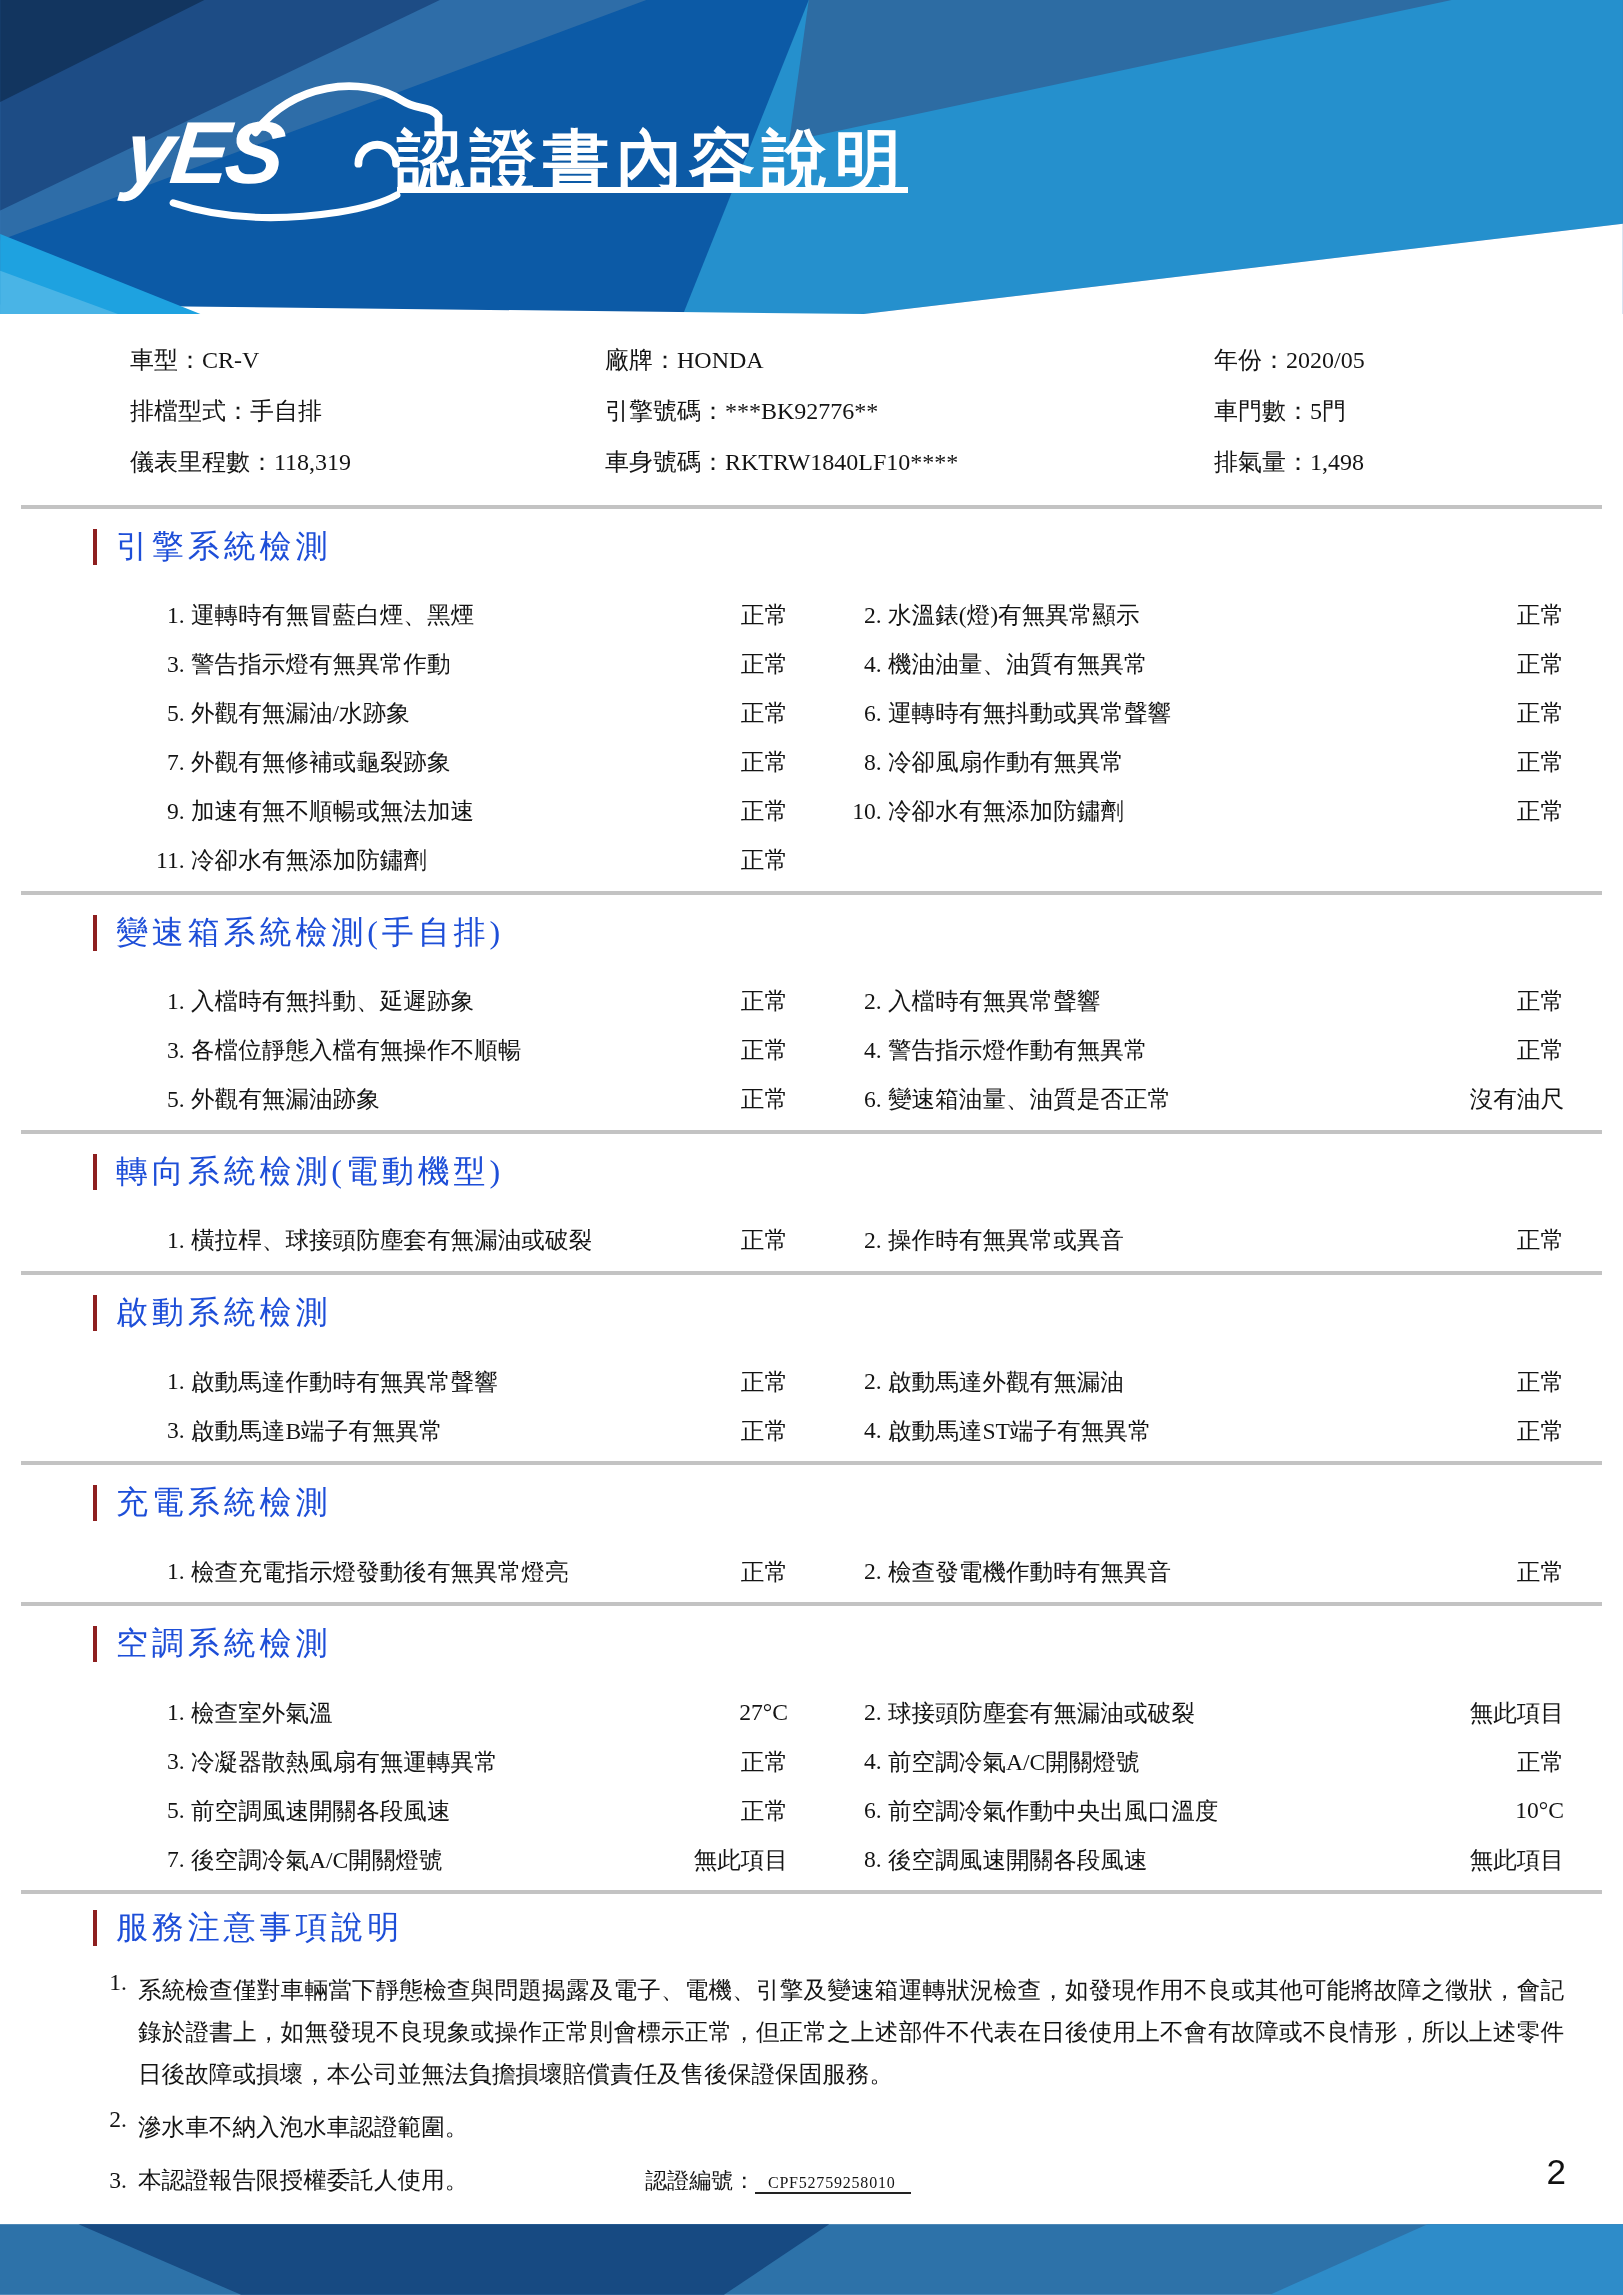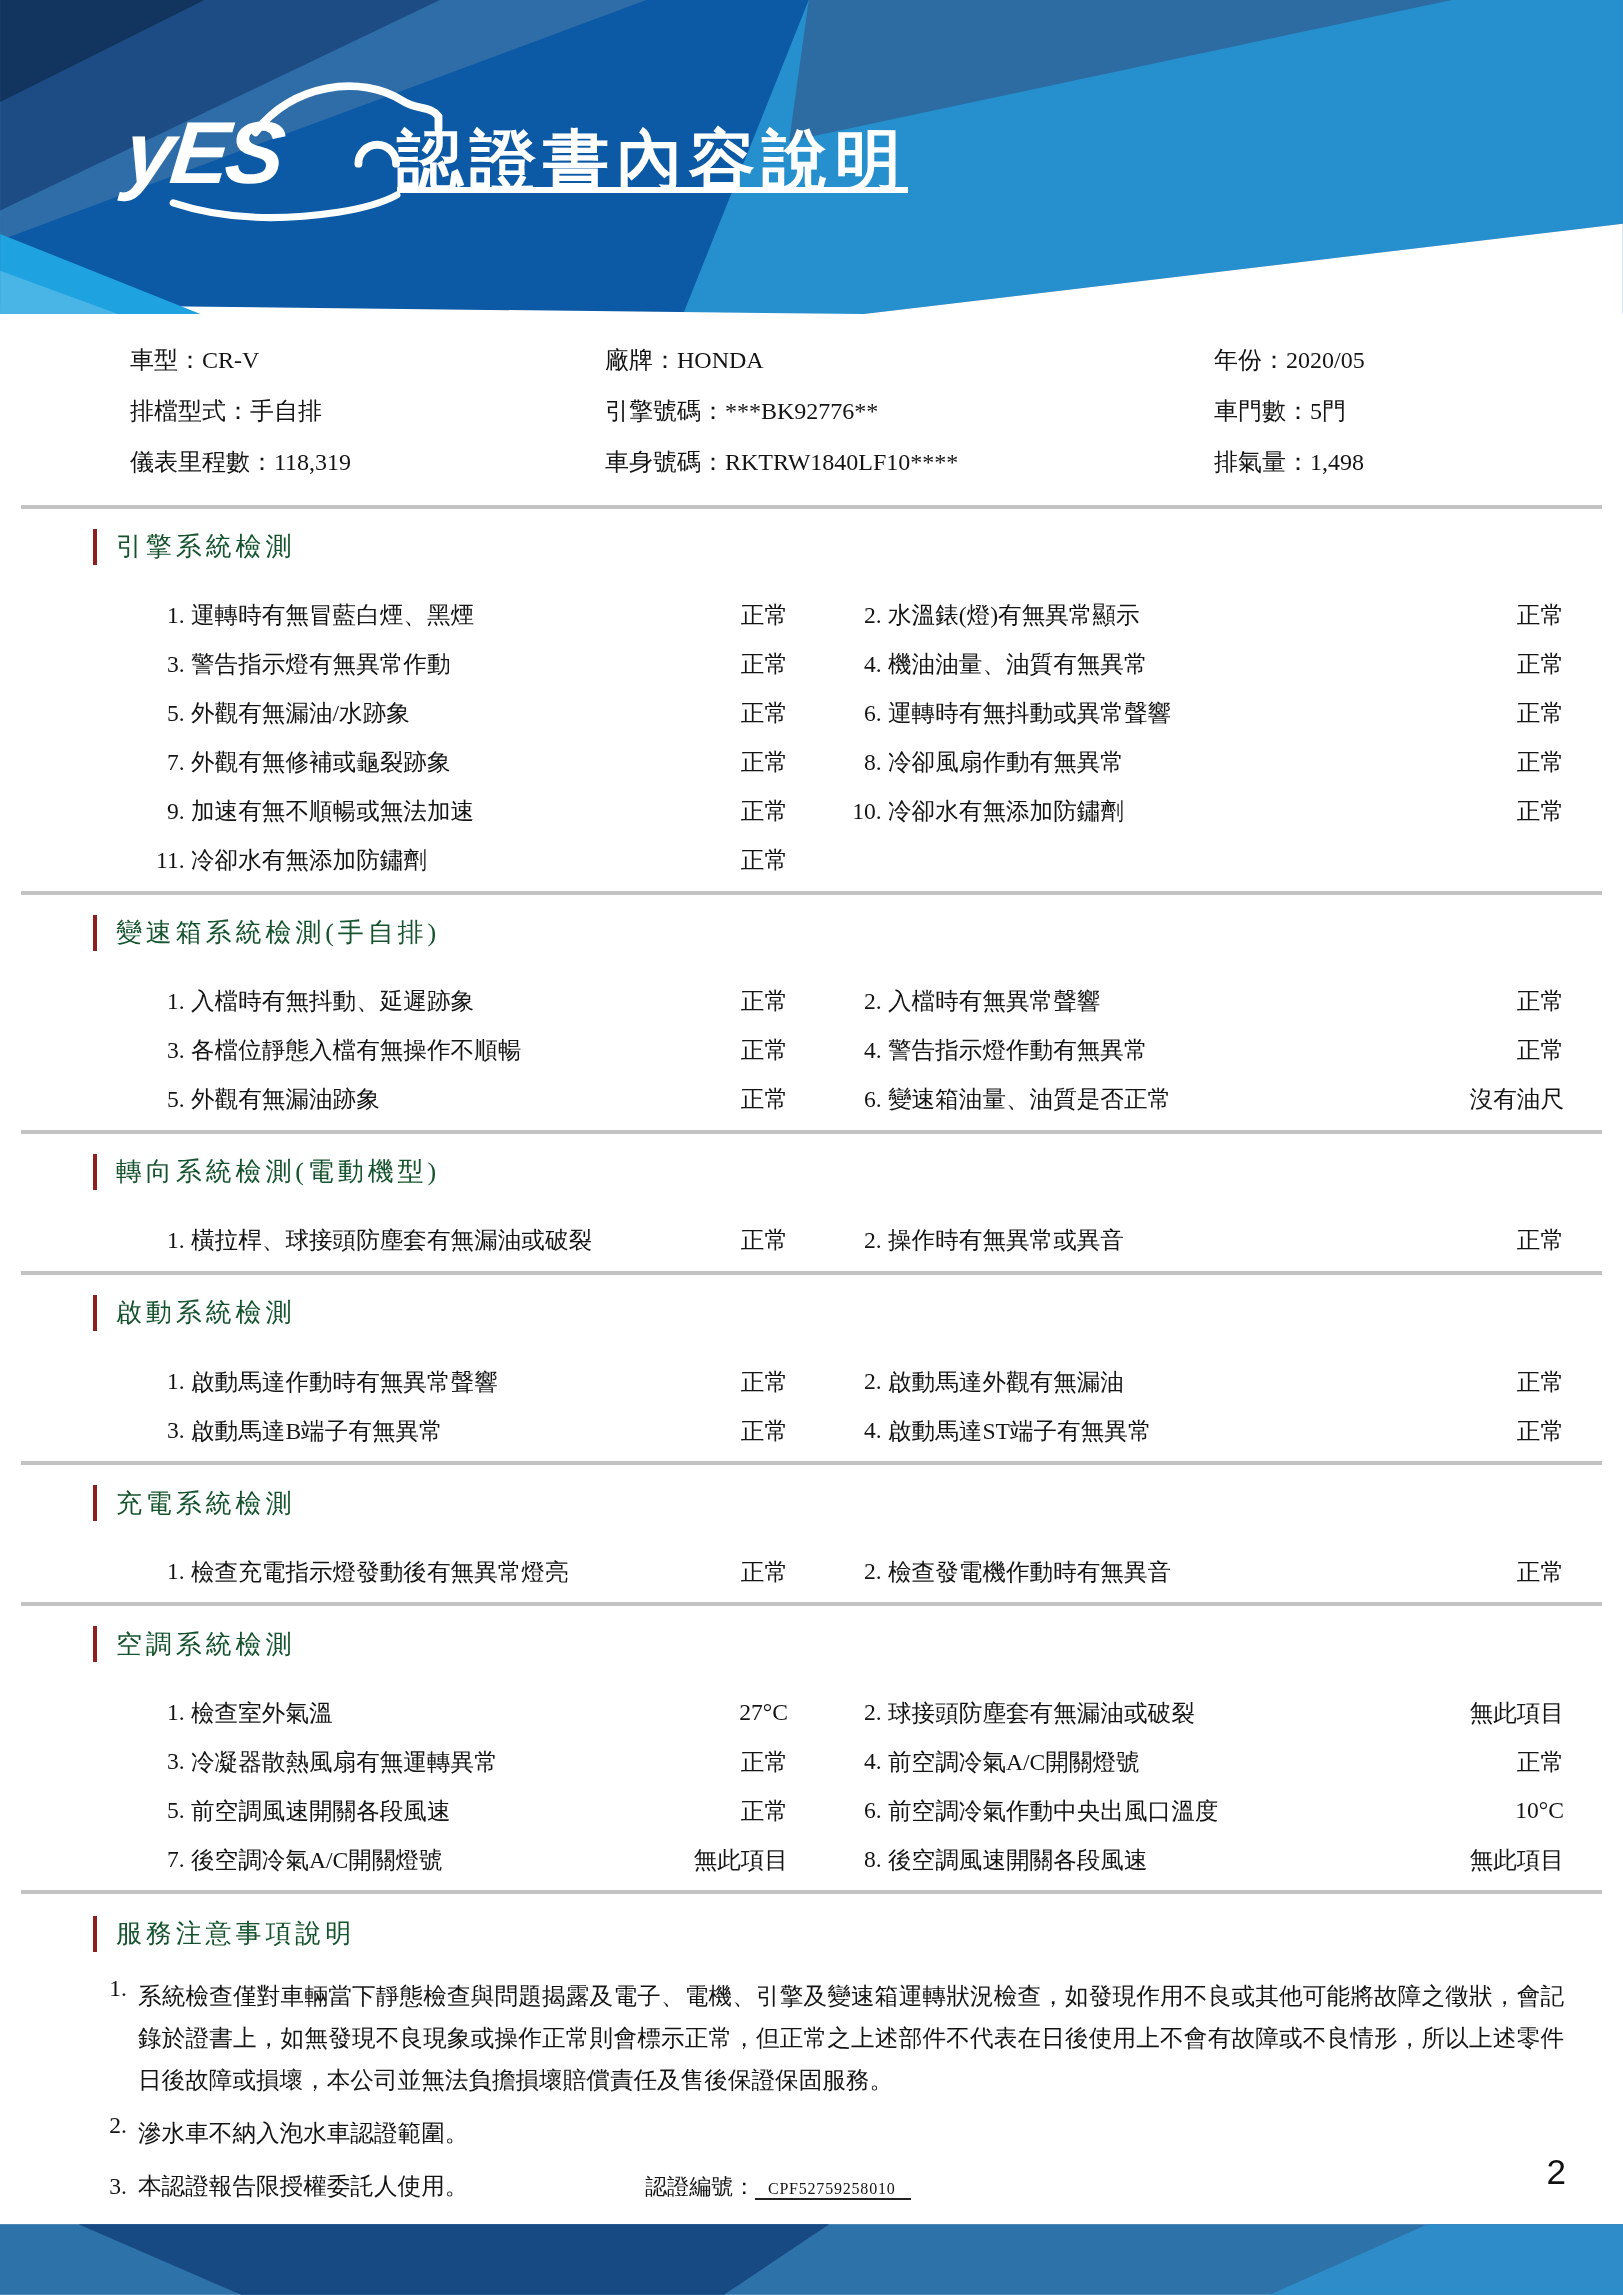--- a/index.html
+++ b/index.html
@@ -22,30 +22,30 @@
                 row-gap:19px;font-size:24px;}
   .info-cell{white-space:nowrap;}
 
   
   .divider{height:3.9px;background:#c3c3c3;margin:0 21px;}
 
   
   .section{padding:17.3px 0 6.3px 0;}
   .section-header{display:flex;align-items:center;margin-left:93px;height:41px;}
   .accent-bar{width:3.9px;height:36px;background:#8e1f1f;margin-right:19px;flex:none;}
-  .section-title{font-size:26px;color:#14532d;letter-spacing:3.9px;white-space:nowrap;}
+  .section-title{font-size:32px;color:#1d4ed8;letter-spacing:3.9px;white-space:nowrap;}
   .rows{margin-top:23.6px;}
   .item-row{display:grid;grid-template-columns:57px 479px 118px 39px 61px 471px 1fr;
             align-items:center;height:49px;padding:0 59px 0 134px;font-size:23.6px;}
   .item-num{text-align:right;padding-right:6.3px;white-space:nowrap;}
   .item-label{white-space:nowrap;overflow:hidden;}
   .item-result{text-align:right;white-space:nowrap;}
 
   
-  .notes{padding:19px 0 0 0;}
+  .notes{padding:13px 0 0 0;}
   .note-rows{margin:20.4px 59px 0 86px;font-size:23.6px;}
   .note-row{display:flex;align-items:flex-start;margin-bottom:11px;}
   .note-num{flex:none;width:41px;text-align:right;padding-right:11px;}
   .note-text{line-height:42px;max-width:1453px;text-align:justify;}
   .note3{align-items:baseline;}
   .cert-wrap{white-space:nowrap;margin-left:177px;}
   .cert-label{font-size:22px;}
   .cert-number{font-size:16px;border-bottom:2.4px solid #222;padding:0 15.7px 1.6px 12.6px;letter-spacing:0.8px;}
 
   .page-number{position:absolute;right:57px;top:2152px;font-size:35px;

